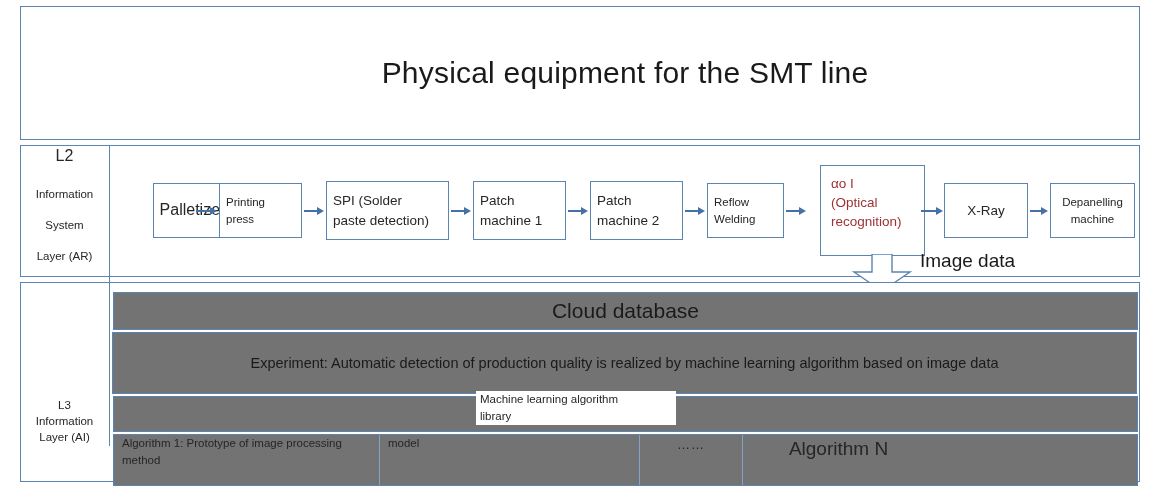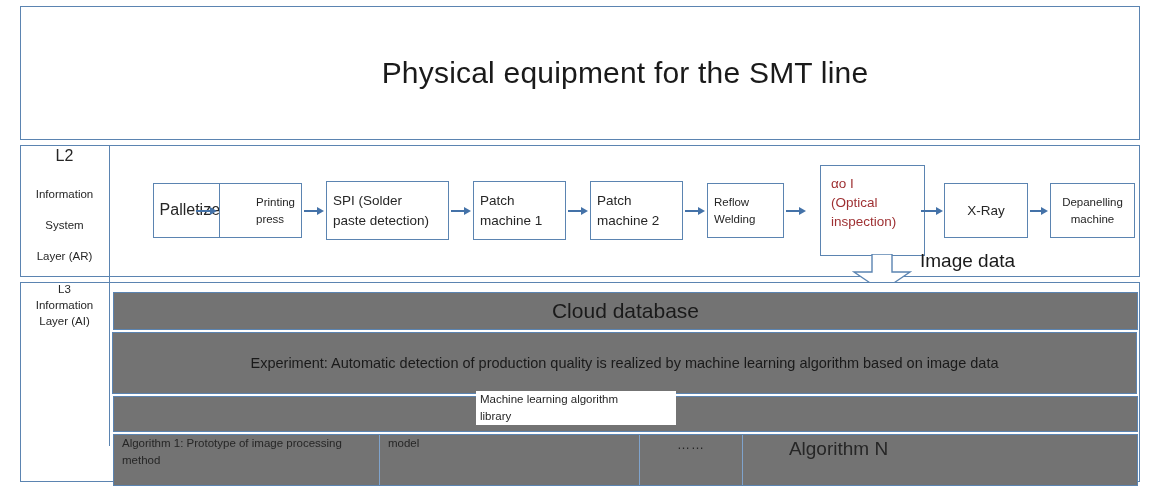--- a/index.html
+++ b/index.html
@@ -175,21 +175,21 @@
 
   <div class="abs proc-box big ctr" style="left:115px; top:183px; width:79px; height:55px;margin-left:38px;">
     <span>Palletizer</span>
   </div>
 
   <div class="abs arrow" style="left:196px; top:206px; width:21px;">
     <div class="shaft"></div>
       <div class="head"></div>
   </div>
 
-  <div class="abs proc-box small lft" style="left:219px; top:183px; width:83px; height:55px;justify-content:flex-end;">
+  <div class="abs proc-box small lft" style="left:219px; top:183px; width:83px; height:55px;">
     <div>
       <div>Printing</div>
       <div>press</div>
     </div>
   </div>
 
   <div class="abs arrow" style="left:304px; top:206px; width:20px;">
     <div class="shaft"></div>
       <div class="head"></div>
   </div>
@@ -239,21 +239,21 @@
 
   <div class="abs arrow" style="left:786px; top:206px; width:20px;">
     <div class="shaft"></div>
       <div class="head"></div>
   </div>
 
   <div class="abs proc-box aoi" style="left:820px; top:165px; width:105px; height:91px;">
     <div>
       <div>αo I</div>
       <div>(Optical</div>
-      <div>inspection)</div>
+      <div>recognition)</div>
     </div>
   </div>
 
   <div class="abs arrow" style="left:921px; top:206px; width:22px;">
     <div class="shaft"></div>
       <div class="head"></div>
   </div>
 
   <div class="abs proc-box mid ctr" style="left:944px; top:183px; width:84px; height:55px;">
     <span>X-Ray</span>
@@ -275,21 +275,21 @@
     <svg width="64" height="38" viewBox="0 0 64 38">
       <polygon points="22,0 42,0 42,18 60,18 32,37 4,18 22,18" fill="#ffffff" stroke="#5B84B1" stroke-width="1.4"></polygon>
     </svg>
   </div>
 
   <div class="abs image-data-label lft" style="left:920px; top:248px; width:160px; height:26px;">Image data</div>
 
   <div class="abs layer-frame" style="left:20px; top:282px; width:1120px; height:200px;">
   </div>
 
-  <div class="abs label-cell ctr" style="left:20px; top:282px; width:90px; height:164px; justify-content:flex-start;">
+  <div class="abs label-cell ctr" style="left:20px; top:282px; width:90px; height:164px; justify-content:flex-end;">
     <div class="label-small">L3</div>
     <div class="label-small">Information</div>
     <div class="label-small">Layer (AI)</div>
   </div>
 
   <div class="abs band ctr band-cloud" style="left:113px; top:286px; width:1025px; height:38px;">
     <span>Cloud database</span>
   </div>
 
   <div class="abs band ctr band-exp" style="left:112px; top:326px; width:1025px; height:62px;">

